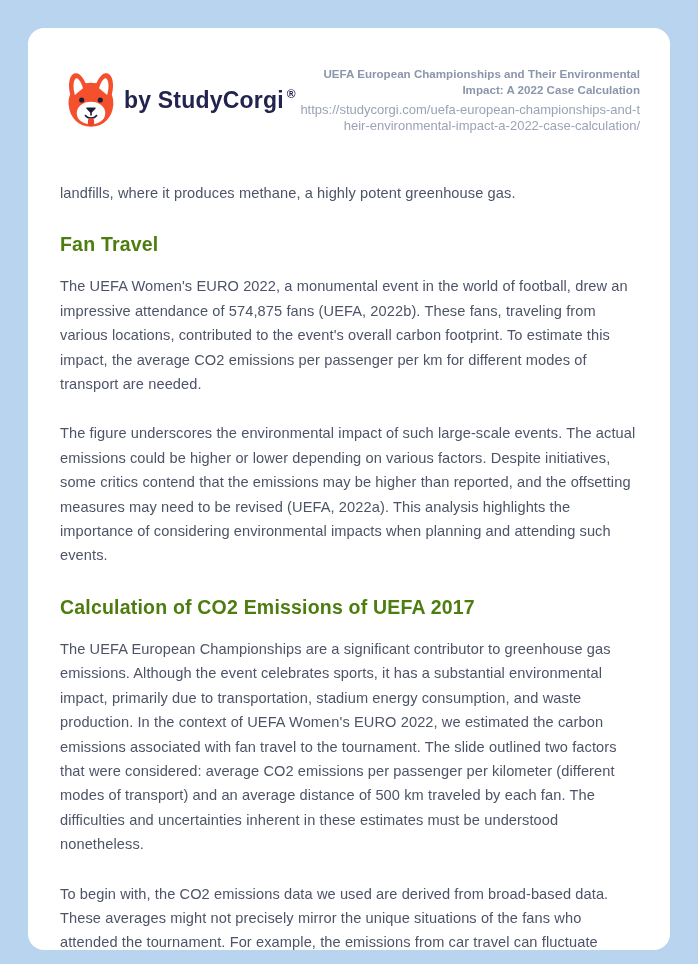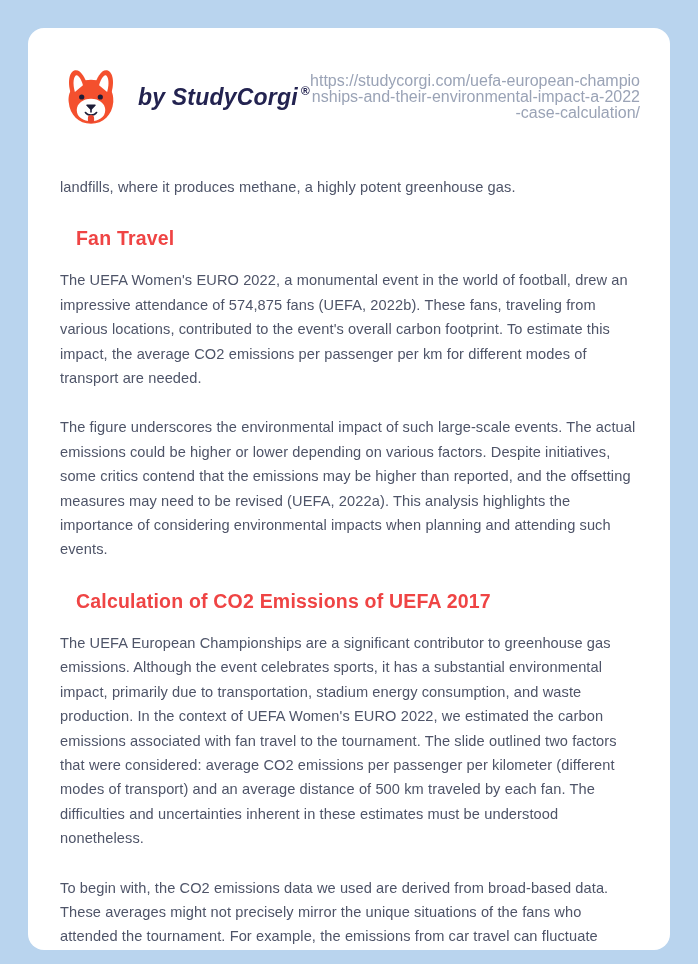--- a/index.html
+++ b/index.html
@@ -24,22 +24,21 @@
     overflow: hidden;
   }
   .header {
     display: flex;
     justify-content: space-between;
     align-items: center;
   }
   .logo-wrap {
     display: flex;
     align-items: center;
-    gap: 16px;
-    font-style: italic;
+    gap: 2px;
   }
   .logo-icon svg {
     width: 62px;
     height: 62px;
     display: block;
   }
   .logo-text {
     font-size: 23px;
     font-weight: bold;
     color: #232350;
@@ -59,42 +58,42 @@
   }
   .doc-title {
     color: #8b96ac;
     font-weight: bold;
     font-size: 11.6px;
     line-height: 16px;
     margin: 0 0 4px 0;
   }
   .doc-url {
     color: #9aa3b6;
-    font-size: 16px;
+    font-size: 13px;
     line-height: 16px;
     word-break: break-all;
     text-decoration: none;
     display: block;
   }
   .article {
     margin-top: 47px;
     color: #4e5468;
     font-size: 14.6px;
     line-height: 24.4px;
     letter-spacing: 0.1px;
   }
   .article p {
     margin: 7px 0 25px 0;
   }
   .article h2 {
-    color: #ef4444;
+    color: #4d7c0f;
     font-size: 19.5px;
     line-height: 24px;
     letter-spacing: 0.2px;
-    margin: 27px 0 18px 16px;
+    margin: 27px 0 18px 0;
   }
   .article h2:first-child { margin-top: 0; }
 </style>
 </head>
 <body>
 
 <div class="card">
 
   <div class="header">
 
@@ -113,20 +112,21 @@
           <circle cx="65" cy="50" r="4.2" fill="#1d1d38"></circle>
           <path d="M43.5 62 L56.5 62 C57.8 62 58 63.2 57.2 64.2 L51.8 69.6 C50.8 70.7 49.2 70.7 48.2 69.6 L42.8 64.2 C42 63.2 42.2 62 43.5 62 Z" fill="#1d1d38"></path>
           <path d="M50 70 L50 74 M41 75 C45 80.5 55 80.5 59 75" stroke="#1d1d38" stroke-width="2.6" fill="none" stroke-linecap="round"></path>
           <rect x="45" y="79" width="10" height="13" rx="5" fill="#e8452e"></rect>
         </svg>
       </span>
       <span class="logo-text"><span>by StudyCorgi</span><span class="reg-mark">®</span></span>
     </div>
 
     <div class="title-block">
+      <p class="doc-title">UEFA European Championships and Their Environmental Impact: A 2022 Case Calculation</p>
       <a class="doc-url" href="#">https://studycorgi.com/uefa-european-championships-and-their-environmental-impact-a-2022-case-calculation/</a>
     </div>
 
   </div>
 
   <div class="article">
     <p>landfills, where it produces methane, a highly potent greenhouse gas.</p>
     <h2>Fan Travel</h2>
     <p>The UEFA Women's EURO 2022, a monumental event in the world of football, drew an impressive attendance of 574,875 fans (UEFA, 2022b). These fans, traveling from various locations, contributed to the event's overall carbon footprint. To estimate this impact, the average CO2 emissions per passenger per km for different modes of transport are needed.</p>
     <p>The figure underscores the environmental impact of such large-scale events. The actual emissions could be higher or lower depending on various factors. Despite initiatives, some critics contend that the emissions may be higher than reported, and the offsetting measures may need to be revised (UEFA, 2022a). This analysis highlights the importance of considering environmental impacts when planning and attending such events.</p>

